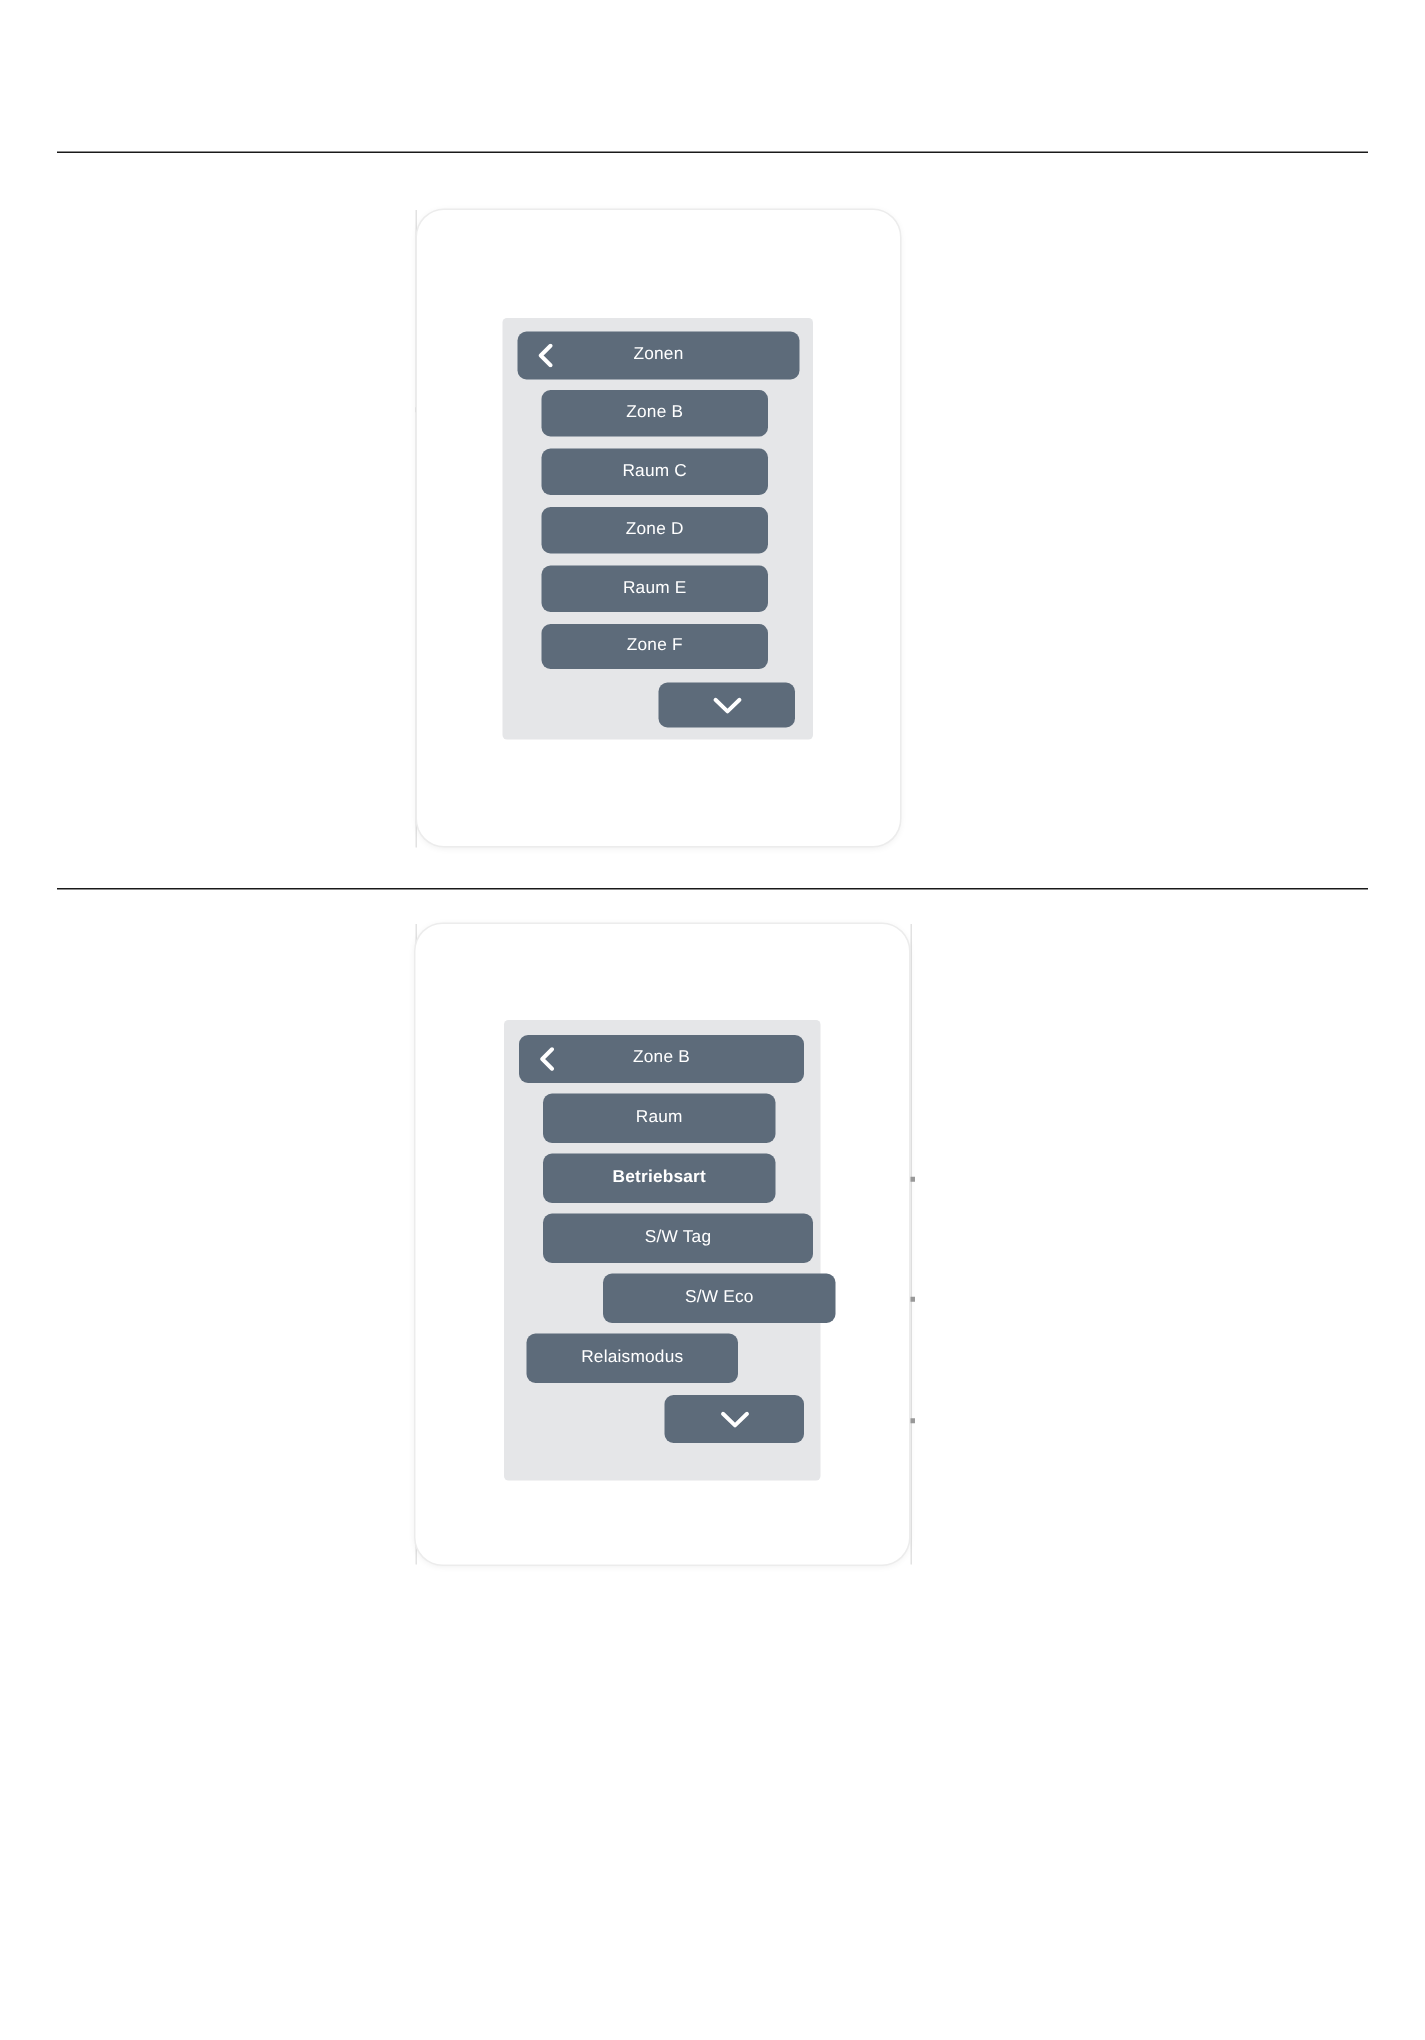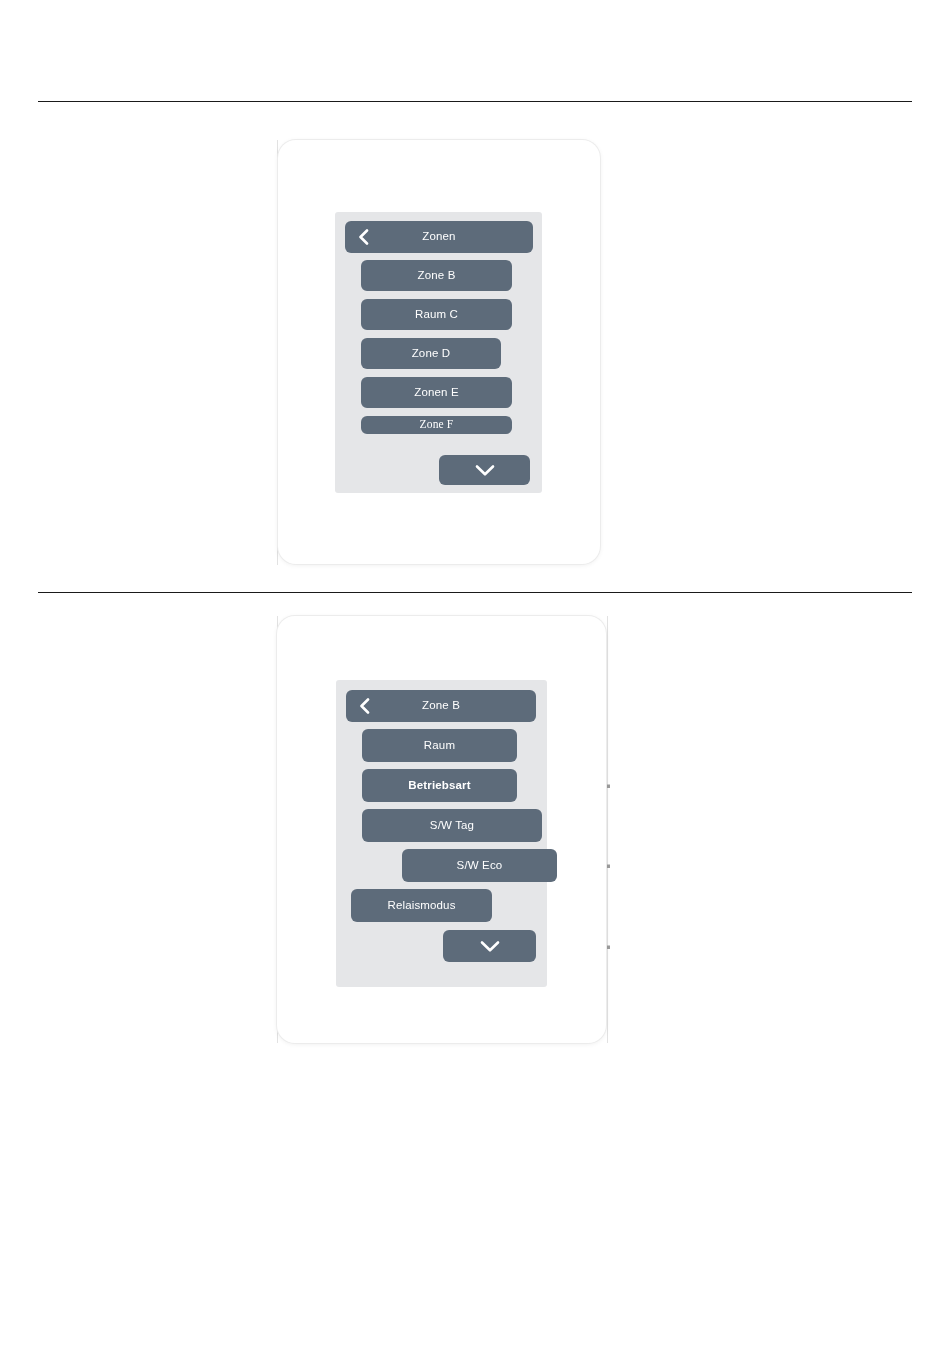--- a/index.html
+++ b/index.html
@@ -147,29 +147,29 @@
         </div>
 
         <div class="ui-btn" style="left:26px; top:48px; width:151px; height:31px;">
           <span class="btn-label">Zone B</span>
         </div>
 
         <div class="ui-btn" style="left:26px; top:87px; width:151px; height:31px;">
           <span class="btn-label">Raum C</span>
         </div>
 
-        <div class="ui-btn" style="left:26px; top:126px; width:140px; height:31px;">
+        <div class="ui-btn" style="left:26px; top:126px; width:151px; height:31px;">
           <span class="btn-label">Zone D</span>
         </div>
 
         <div class="ui-btn" style="left:26px; top:165px; width:151px; height:31px;">
-          <span class="btn-label">Zonen E</span>
-        </div>
-
-        <div class="ui-btn" style="left:26px; top:204px; width:151px; height:18px;font-family:Liberation Serif, serif;">
+          <span class="btn-label">Raum E</span>
+        </div>
+
+        <div class="ui-btn" style="left:26px; top:204px; width:151px; height:30px;">
           <span class="btn-label">Zone F</span>
         </div>
 
         <div class="ui-btn" style="left:104px; top:243px; width:91px; height:30px;">
           <span class="down-chevron">
             <svg width="20" height="13" viewBox="0 0 20 13">
               <path d="M2 2.5 L10 10.3 L18 2.5" stroke="#ffffff" stroke-width="2.6" fill="none" stroke-linecap="round" stroke-linejoin="round"></path>
             </svg>
           </span>
           <span class="btn-label"></span>

